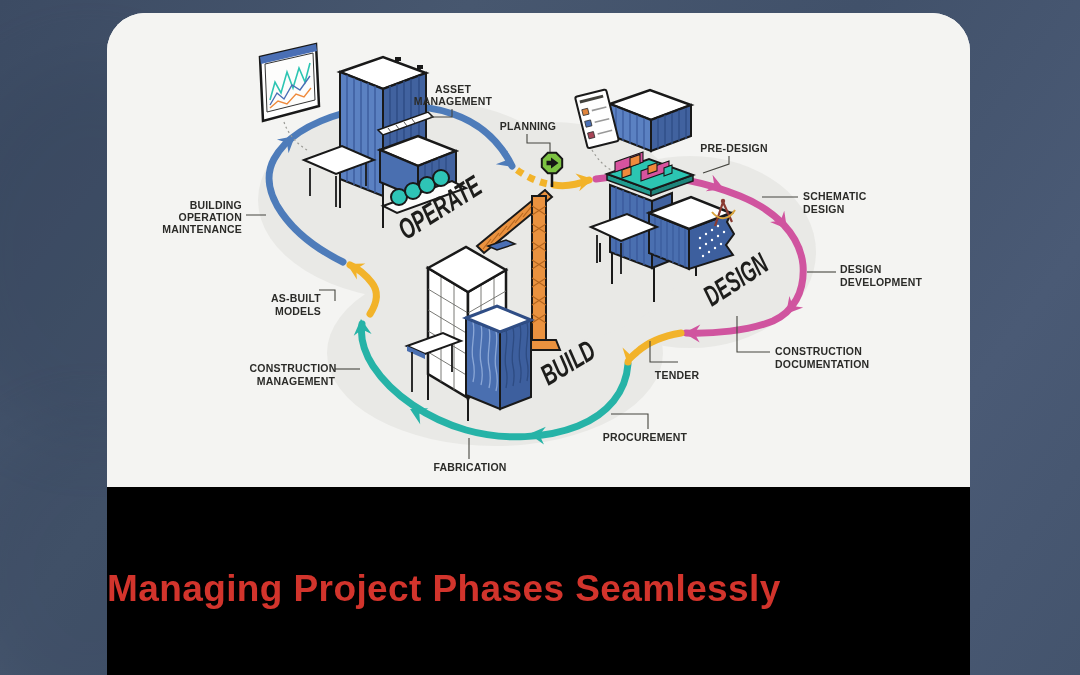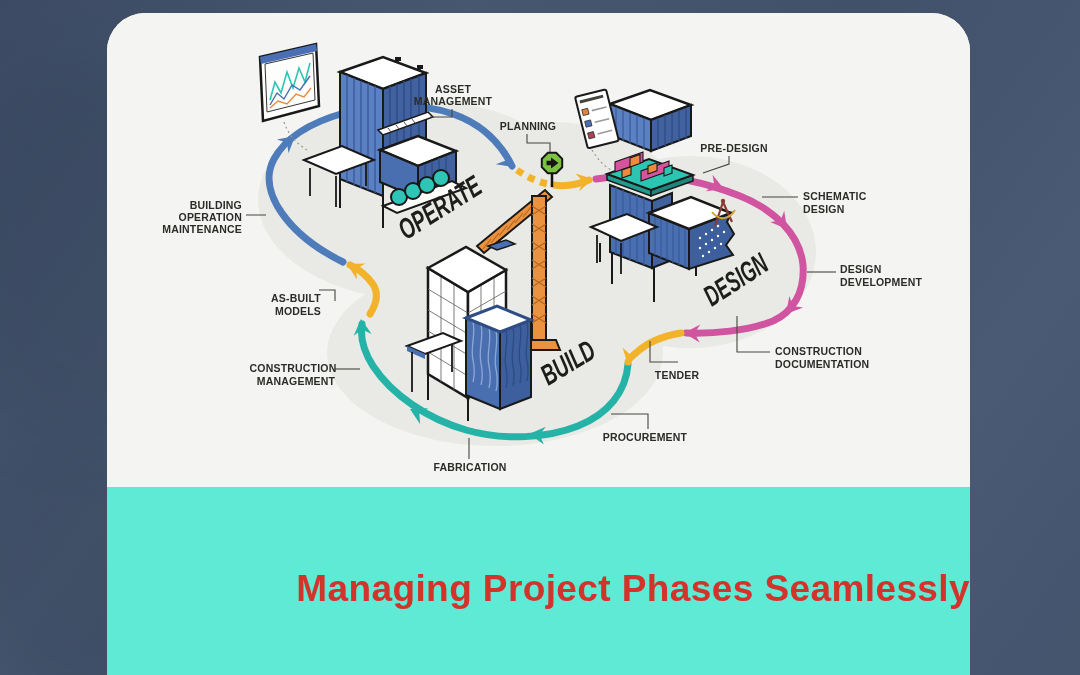--- a/index.html
+++ b/index.html
@@ -4,21 +4,21 @@
 <style>
   html,body{margin:0;padding:0;background:#3f4e66;}
   .stage{position:relative;width:1080px;height:675px;overflow:hidden;
          background:linear-gradient(126deg,#3c4b63 0%,#47576F 30%,#41516A 55%,#4A5A75 80%,#44546D 100%);
          font-family:"Liberation Sans",sans-serif;}
   .bg-blotch{position:absolute;border-radius:50%;filter:blur(30px);opacity:.25;background:#2e3c52;}
   .card{position:absolute;left:107px;top:13px;width:863px;height:662px;
         border-radius:38px 38px 0 0;background:#ffffff;overflow:hidden;}
   .diagram{position:absolute;top:0;left:0;width:863px;height:474px;background:#F4F4F2;}
   .diagram svg{display:block;width:100%;height:100%;}
-  .title-area{position:absolute;top:474px;left:0;right:0;bottom:0;background:#5eead4;text-align:right;}
+  .title-area{position:absolute;top:474px;left:0;right:0;bottom:0;background:#000000;text-align:left;}
   .main-title{margin:76px 0 0 0;font-weight:bold;font-size:37px;line-height:51px;
               color:#D2342C;letter-spacing:.4px;}
   
   .lbl{font-family:"Liberation Sans",sans-serif;font-size:10.5px;font-weight:bold;
        fill:#2B2B28;letter-spacing:.2px;}
   .phase{font-family:"Liberation Sans",sans-serif;font-weight:bold;font-style:italic;
          font-size:29px;fill:#1D1D1B;}
   .conn{stroke:#45453F;stroke-width:1.1;fill:none;}
   .dotconn{stroke:#9a9a95;stroke-width:1.2;fill:none;stroke-dasharray:2 3;}
 </style>

